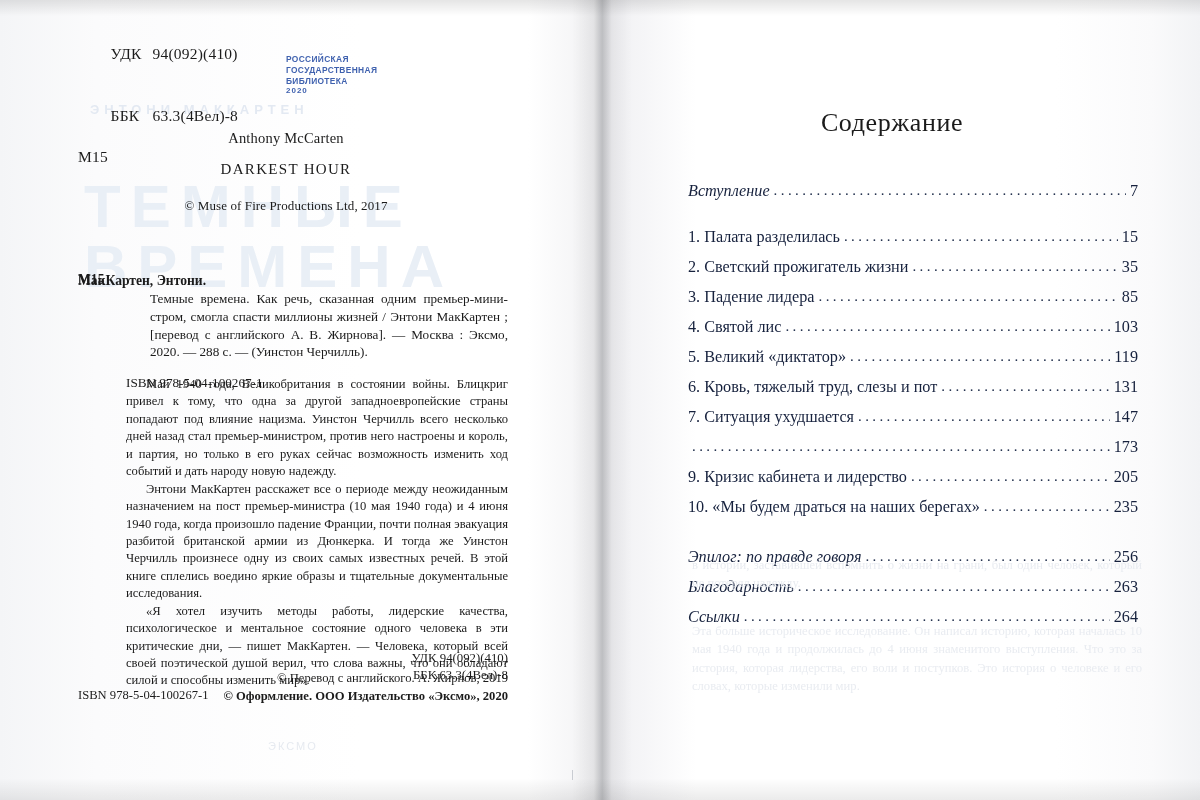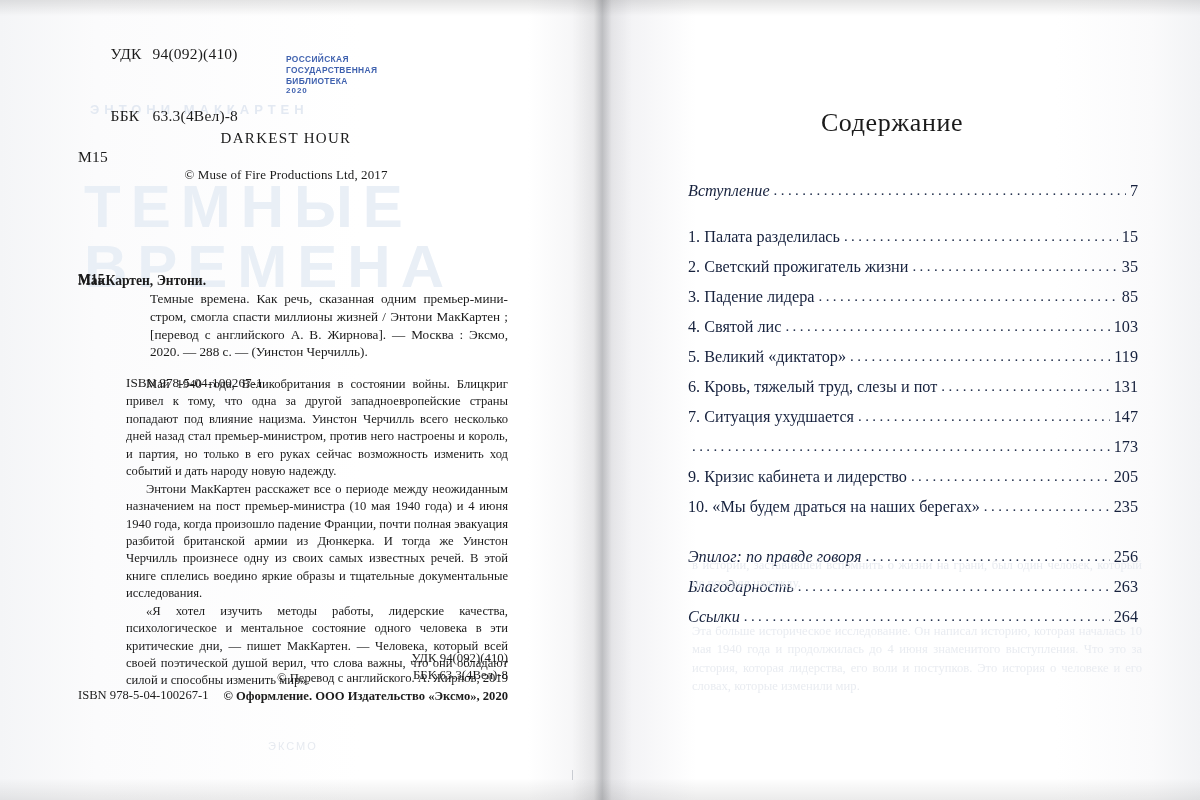--- a/index.html
+++ b/index.html
@@ -286,20 +286,21 @@
     </div>
 
     <div class="stamp">
       <div>РОССИЙСКАЯ</div>
       <div>ГОСУДАРСТВЕННАЯ</div>
       <div>БИБЛИОТЕКА</div>
       <div class="yr">2020</div>
     </div>
 
     <div class="orig-block">
+      <div class="orig-author">Anthony McCarten</div>
       <div class="orig-title">DARKEST HOUR</div>
       <div class="orig-copy">© Muse of Fire Productions Ltd, 2017</div>
     </div>
 
     <div class="ghost ghost-big3">&nbsp;</div>
 
     <div class="cip">
       <div class="cip-head" style="">МакКартен, Энтони.</div>
       <div class="cip-body">Темные времена. Как речь, сказанная одним премьер-мини-стром, смогла спасти миллионы жизней / Энтони МакКартен ; [перевод с английского А. В. Жирнова]. — Москва : Эксмо, 2020. — 288 с. — (Уинстон Черчилль).</div>
       <div class="cip-isbn">ISBN 978-5-04-100267-1</div>

